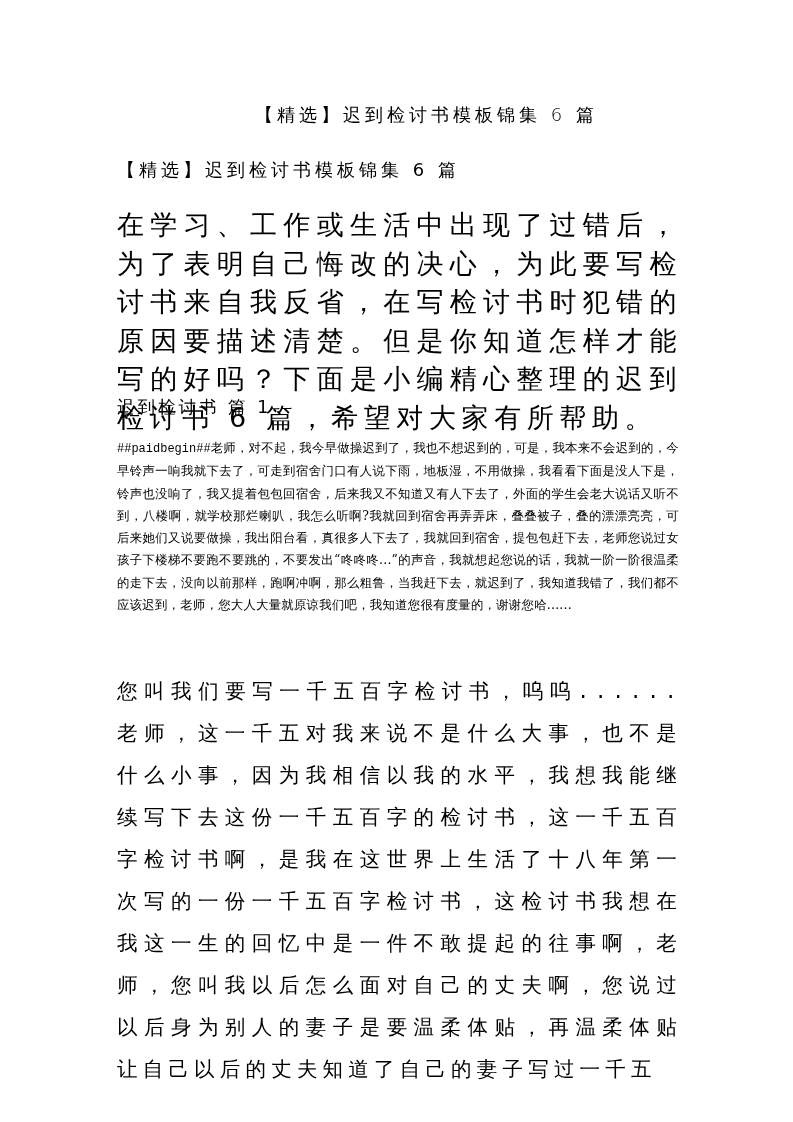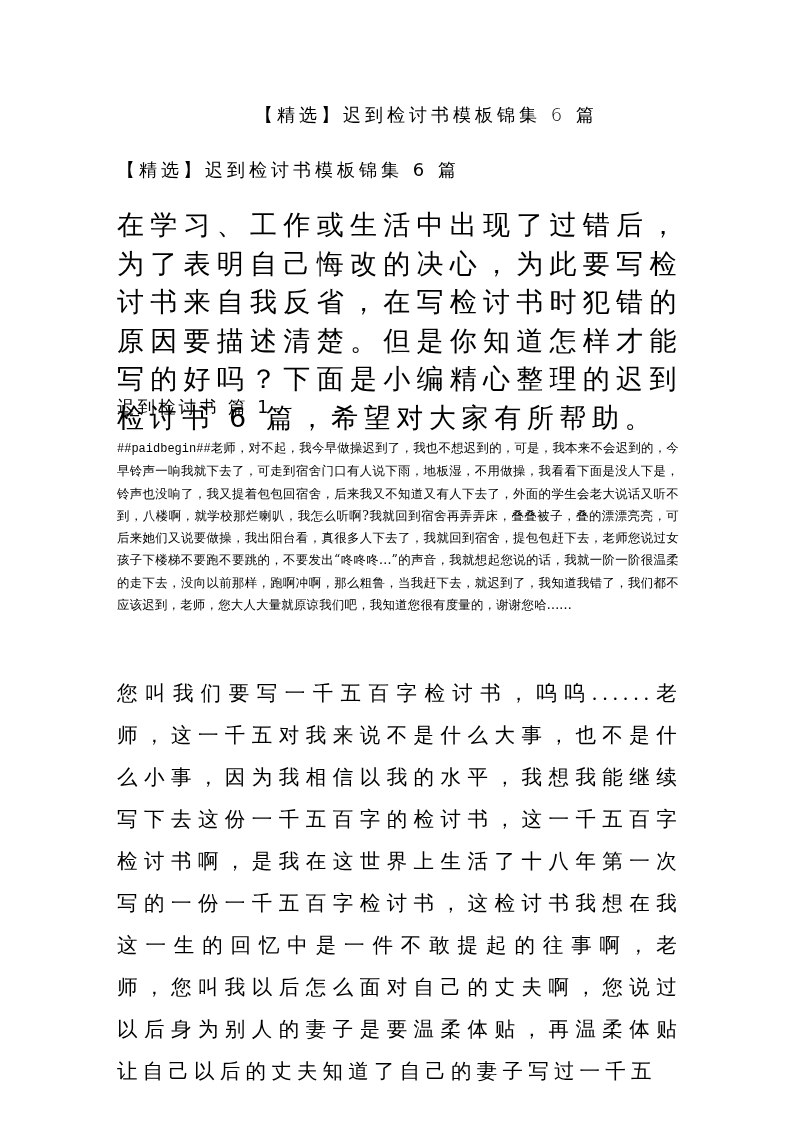--- a/index.html
+++ b/index.html
@@ -24,21 +24,21 @@
     font-family: "DejaVu Sans", sans-serif; font-size: 17.5px; letter-spacing: 3px;
   }
   .small-para {
     position: absolute; top: 437px; left: 117px; width: 562px;
     font-family: "DejaVu Serif", serif; font-size: 12.4px; line-height: 22.3px;
     letter-spacing: 0.25px; text-align: justify;
   }
   .small-para .tag { font-family: Liberation Mono, monospace; font-size: 12px; letter-spacing: 0; }
   .big-para {
     position: absolute; top: 672px; left: 117px; width: 565px;
-    font-family: Liberation Serif, serif; font-size: 20.5px; line-height: 42px;
+    font-family: Liberation Mono, monospace; font-size: 20.5px; line-height: 42px;
     letter-spacing: 5.2px; text-align: justify;
   }
 </style>
 </head>
 <body>
 
 <div class="page">
   <div class="title">【精选】迟到检讨书模板锦集 6 篇</div>
   <div class="subtitle">【精选】迟到检讨书模板锦集 6 篇</div>
   <div class="intro">在学习、工作或生活中出现了过错后，为了表明自己悔改的决心，为此要写检讨书来自我反省，在写检讨书时犯错的原因要描述清楚。但是你知道怎样才能写的好吗？下面是小编精心整理的迟到检讨书 6 篇，希望对大家有所帮助。</div>

